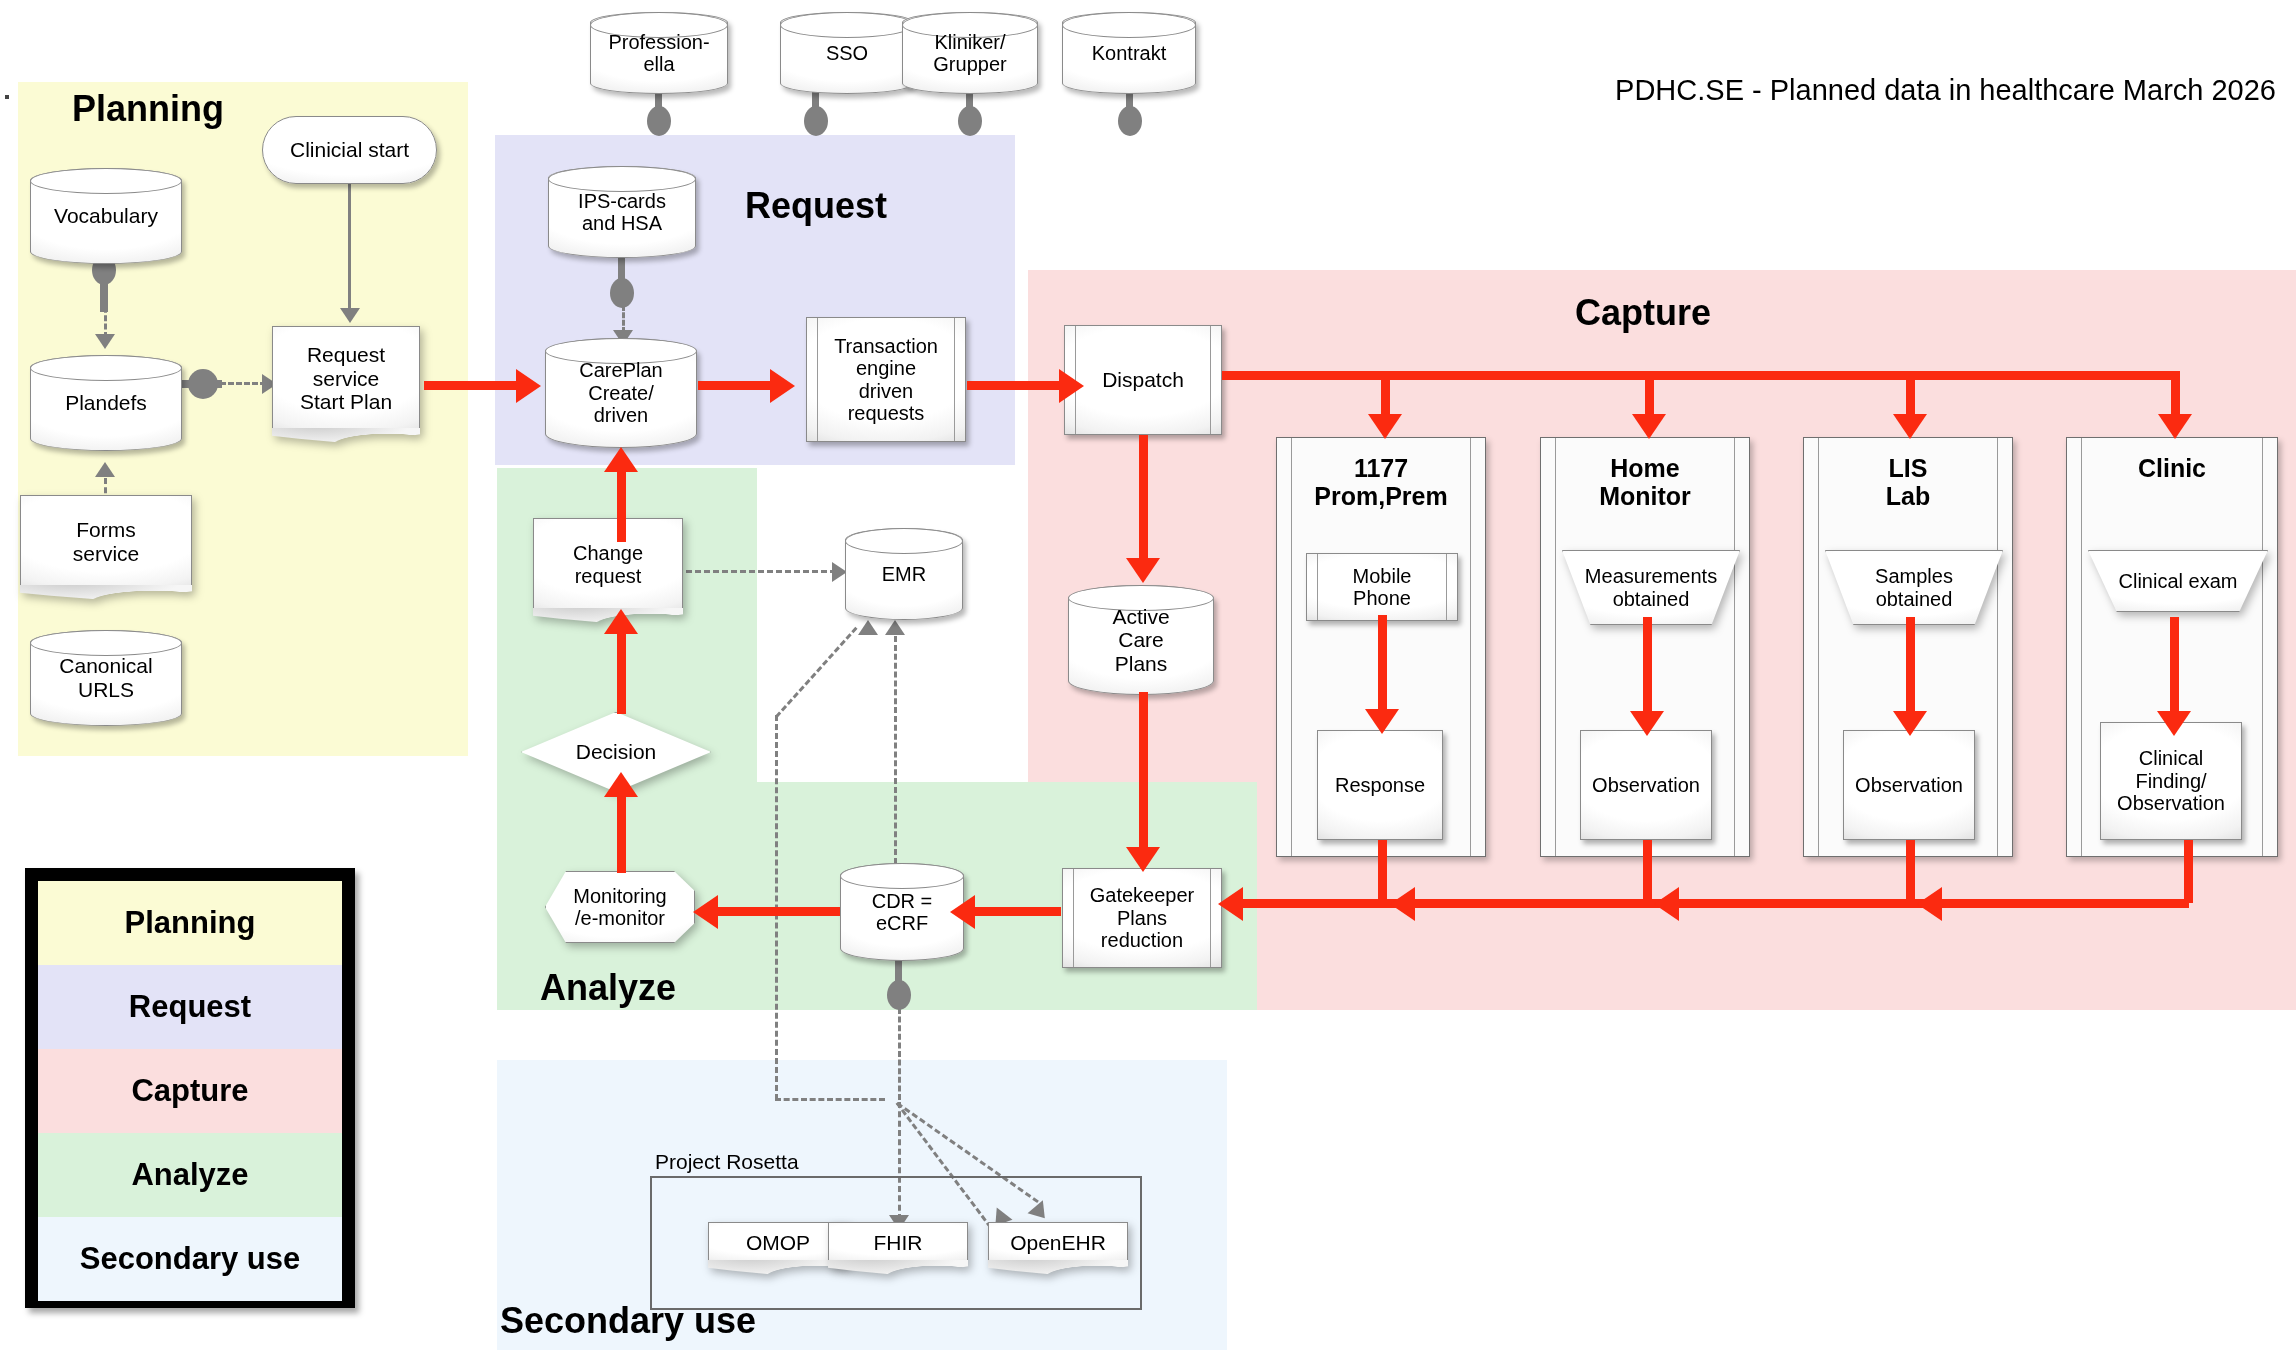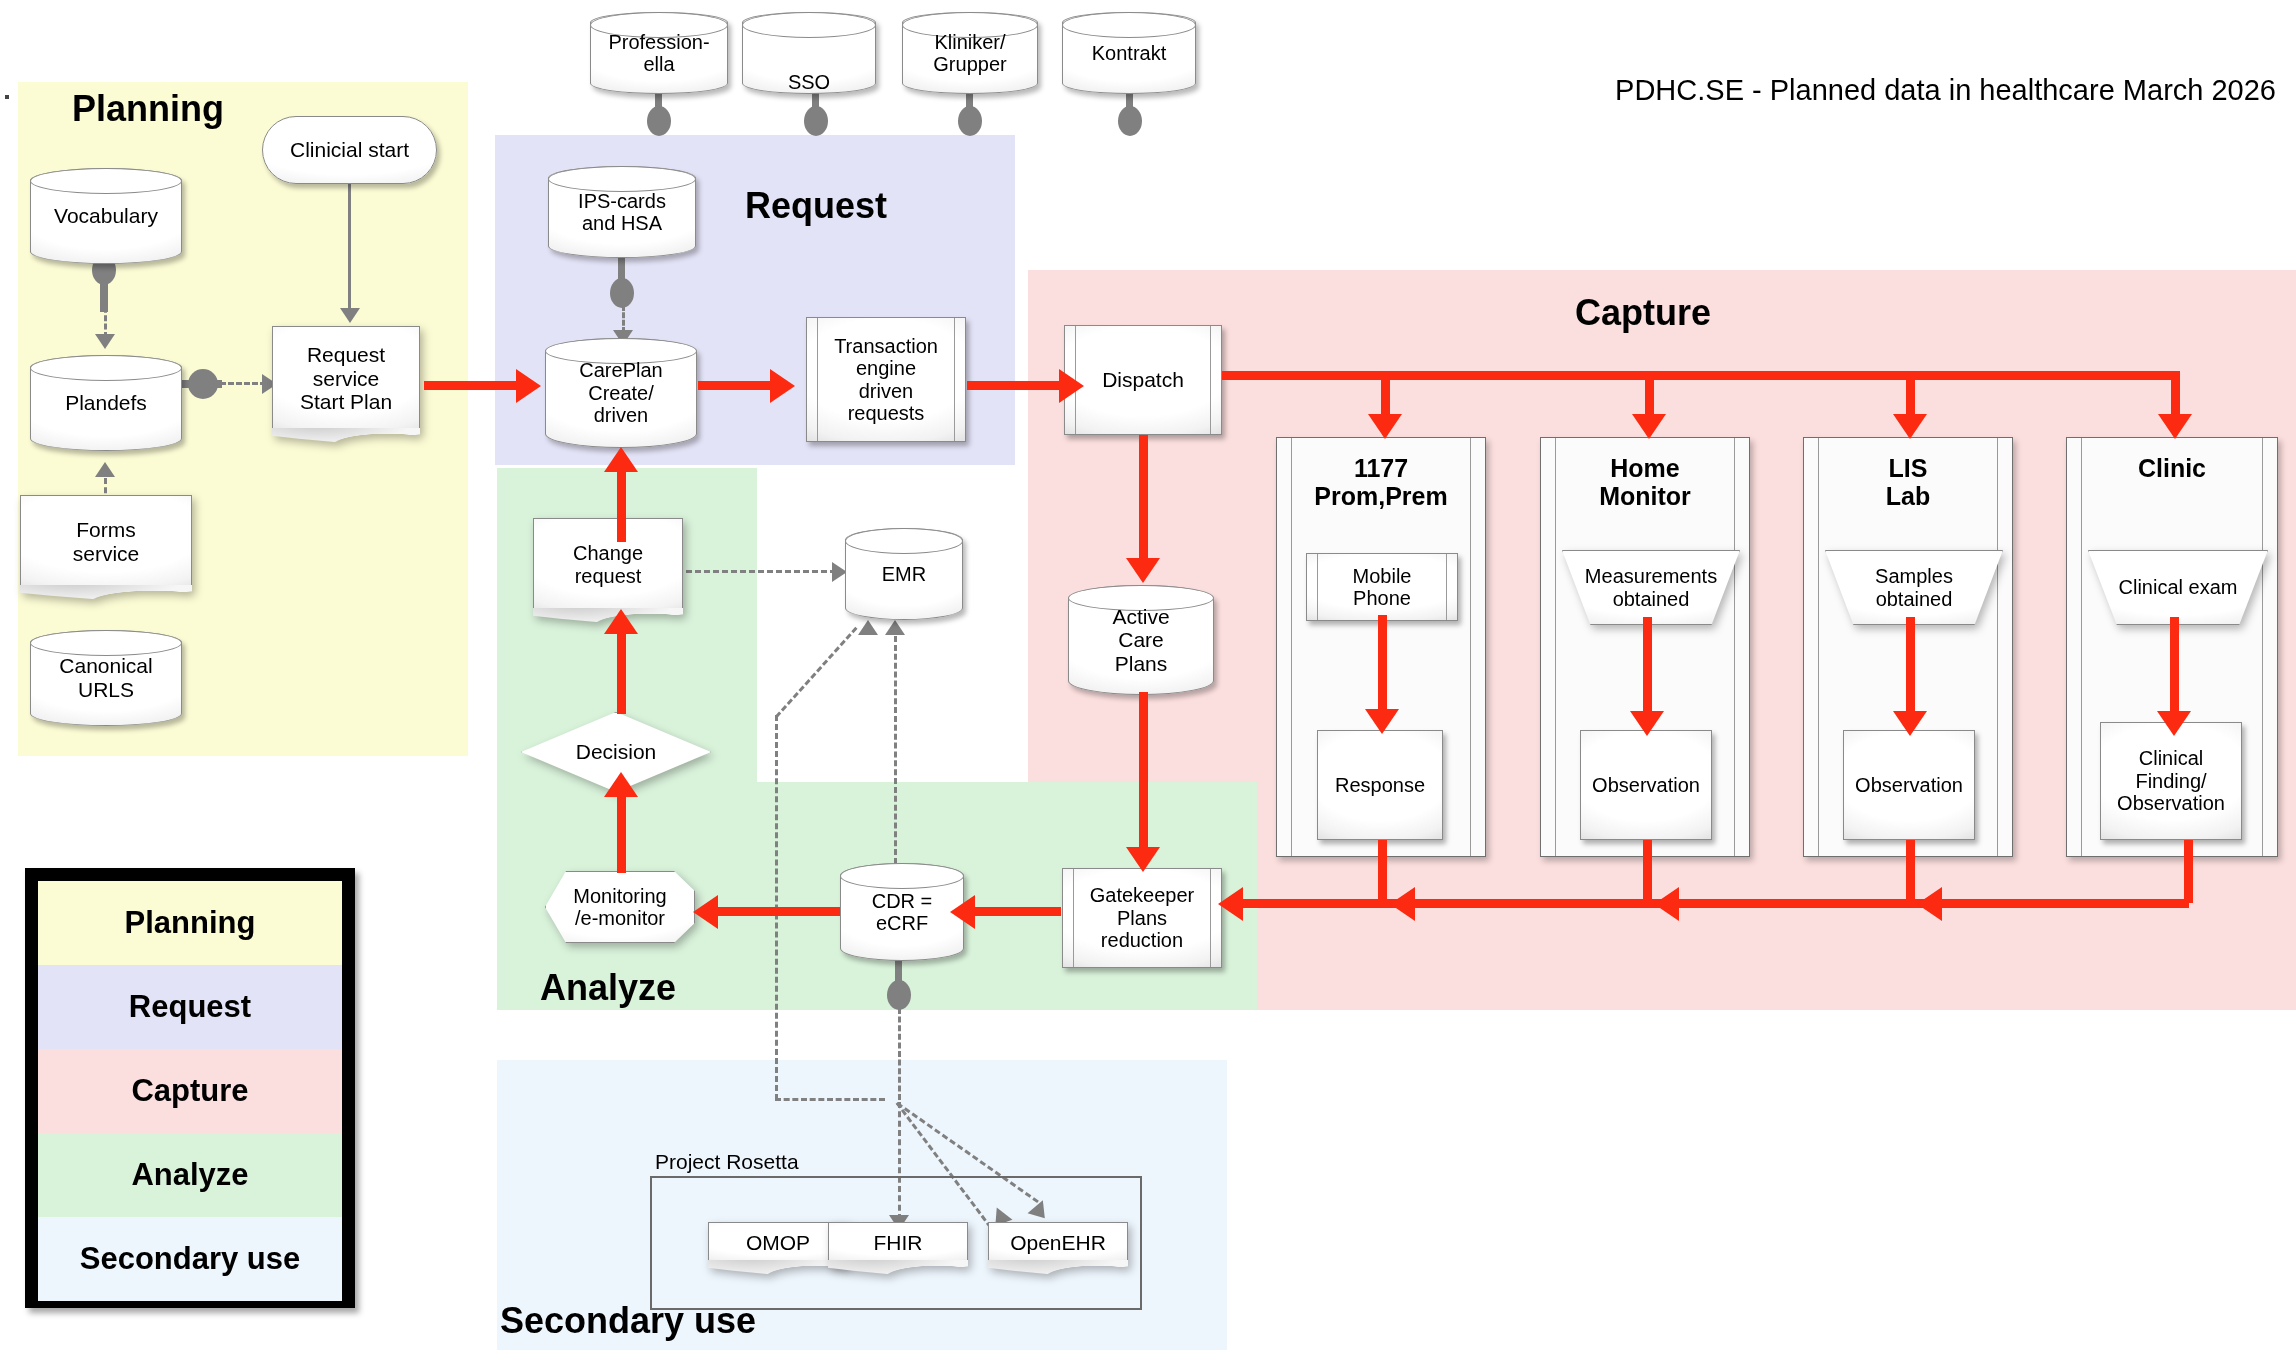--- a/index.html
+++ b/index.html
@@ -191,21 +191,21 @@
 Start Plan</span>
   </div>
 
   <div class="node sh-cyl" style="left:590px;top:12px;width:138px;height:82px;font-size:20px;">
     <span class="lbl">Profession-
 ella</span>
   </div>
   <div class="gray gv gthick" style="left:655px;top:92px;width:7px;height:22px;"></div>
   <div class="gball" style="left:647px;top:106px;"></div>
 
-  <div class="node sh-cyl" style="left:742px;top:12px;width:134px;height:82px;font-size:20px;align-items:flex-end;">
+  <div class="node sh-cyl" style="left:780px;top:12px;width:134px;height:82px;font-size:20px;">
     <span class="lbl">SSO</span>
   </div>
   <div class="gray gv gthick" style="left:812px;top:92px;width:7px;height:22px;"></div>
   <div class="gball" style="left:804px;top:106px;"></div>
 
   <div class="node sh-cyl" style="left:902px;top:12px;width:136px;height:82px;font-size:20px;">
     <span class="lbl">Kliniker/
 Grupper</span>
   </div>
   <div class="gray gv gthick" style="left:966px;top:92px;width:7px;height:22px;"></div>
@@ -317,21 +317,21 @@
   </div>
   <div class="red rv" style="left:1906px;top:617px;height:100px;"></div>
   <div class="rtip tip-d" style="left:1893px;top:711px;"></div>
   <div class="node sh-rect" style="left:1843px;top:730px;width:132px;height:110px;font-size:20px;">
     <span class="lbl">Observation</span>
   </div>
 
   <div class="lane" style="left:2066px;top:437px;width:212px;height:420px;">
     <div class="lane-title">Clinic</div>
   </div>
-  <div class="node sh-trap" style="left:2088px;top:550px;width:180px;height:75px;font-size:20px;text-align:center;">
+  <div class="node sh-trap" style="left:2088px;top:550px;width:180px;height:62px;font-size:20px;text-align:center;">
     <div class="face"></div>
     <span class="lbl">Clinical exam</span>
   </div>
   <div class="red rv" style="left:2170px;top:617px;height:100px;"></div>
   <div class="rtip tip-d" style="left:2157px;top:711px;"></div>
   <div class="node sh-rect" style="left:2100px;top:722px;width:142px;height:118px;font-size:20px;">
     <span class="lbl">Clinical
 Finding/
 Observation</span>
   </div>

